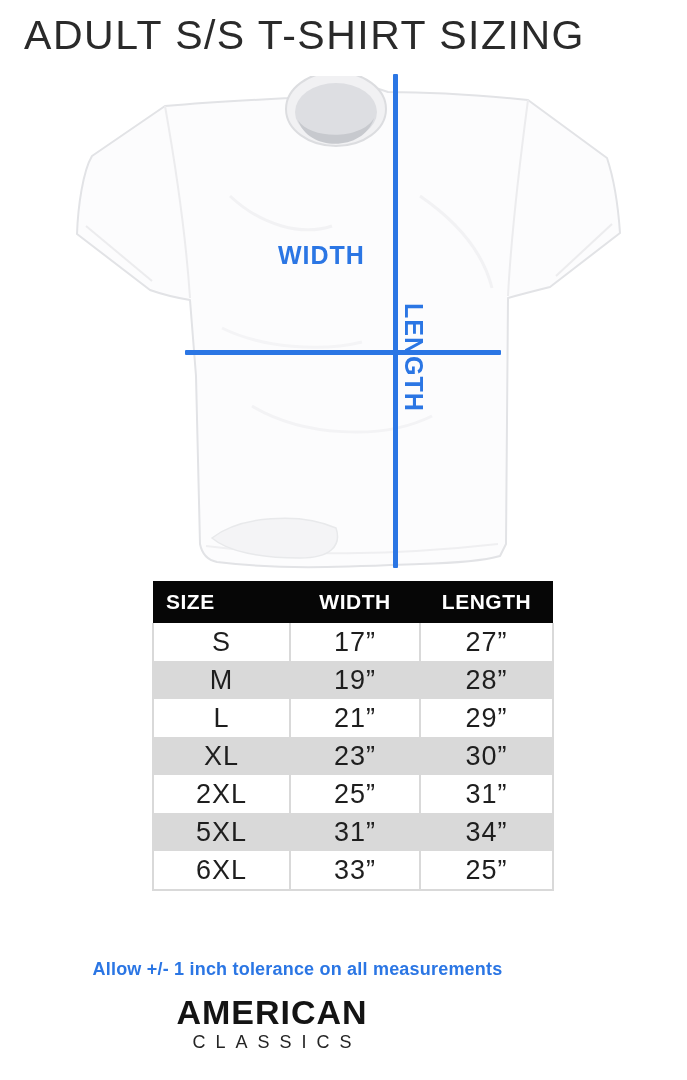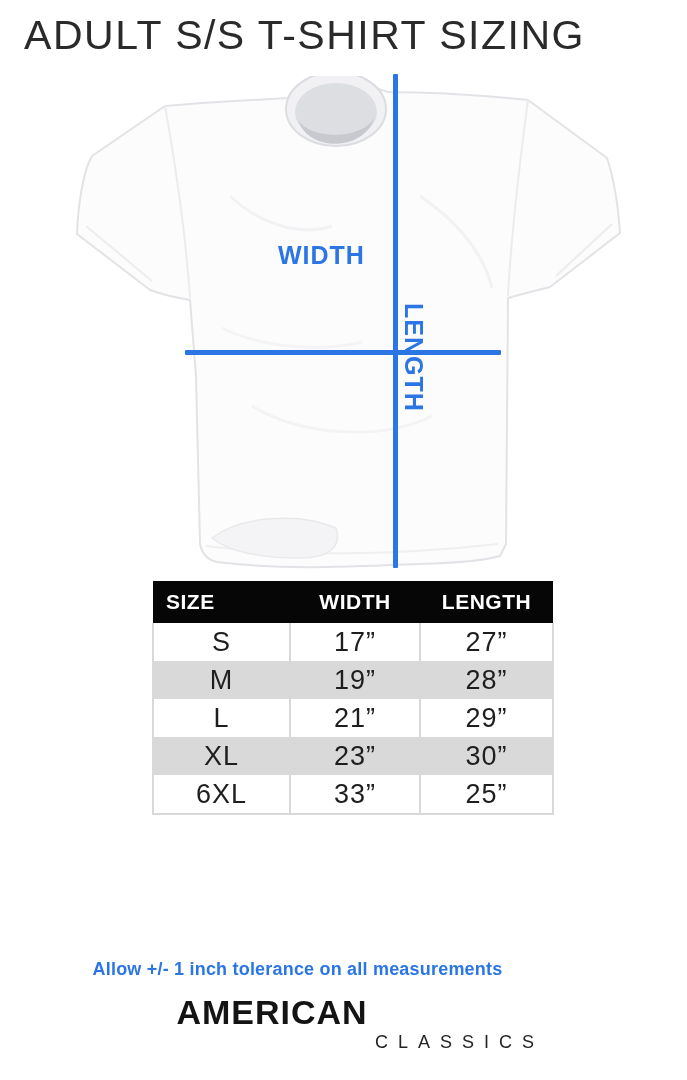--- a/index.html
+++ b/index.html
@@ -51,21 +51,21 @@
   }
   table.size-chart td:last-child{border-right:2px solid var(--row-alt);}
   table.size-chart tr.alt td{background:var(--row-alt);}
   table.size-chart tr:last-child td{border-bottom:2px solid var(--row-alt);}
   .tolerance-note{
     position:absolute;left:0;top:959px;width:595px;text-align:center;
     color:var(--accent);font-size:18px;font-weight:700;letter-spacing:.2px;
   }
   .brand{position:absolute;left:0;top:995px;width:544px;text-align:center;color:#141414;}
   .brand-line1{font-size:34px;font-weight:800;letter-spacing:1px;line-height:1;}
-  .brand-line2{font-size:18px;font-weight:400;letter-spacing:10px;text-indent:10px;margin-top:3px;color:#242424;text-align:right;}
+  .brand-line2{font-size:18px;font-weight:400;letter-spacing:10px;text-indent:10px;margin-top:3px;color:#242424;}
 </style>
 </head>
 <body>
 
 <h1 class="page-title">ADULT S/S T-SHIRT SIZING</h1>
 
 <div class="shirt-area">
   <svg width="687" height="502" viewBox="0 0 687 502">
 
     <path d="M289,22
@@ -129,20 +129,30 @@
         <td>L</td>
         <td>21”</td>
         <td>29”</td>
       </tr>
       <tr class="alt">
         <td>XL</td>
         <td>23”</td>
         <td>30”</td>
       </tr>
       <tr>
+        <td>2XL</td>
+        <td>25”</td>
+        <td>31”</td>
+      </tr>
+      <tr class="alt">
+        <td>5XL</td>
+        <td>31”</td>
+        <td>34”</td>
+      </tr>
+      <tr>
         <td>6XL</td>
         <td>33”</td>
         <td>25”</td>
       </tr>
     </tbody>
 </table>
 
 <div class="tolerance-note">Allow +/- 1 inch tolerance on all measurements</div>
 
 <div class="brand">

